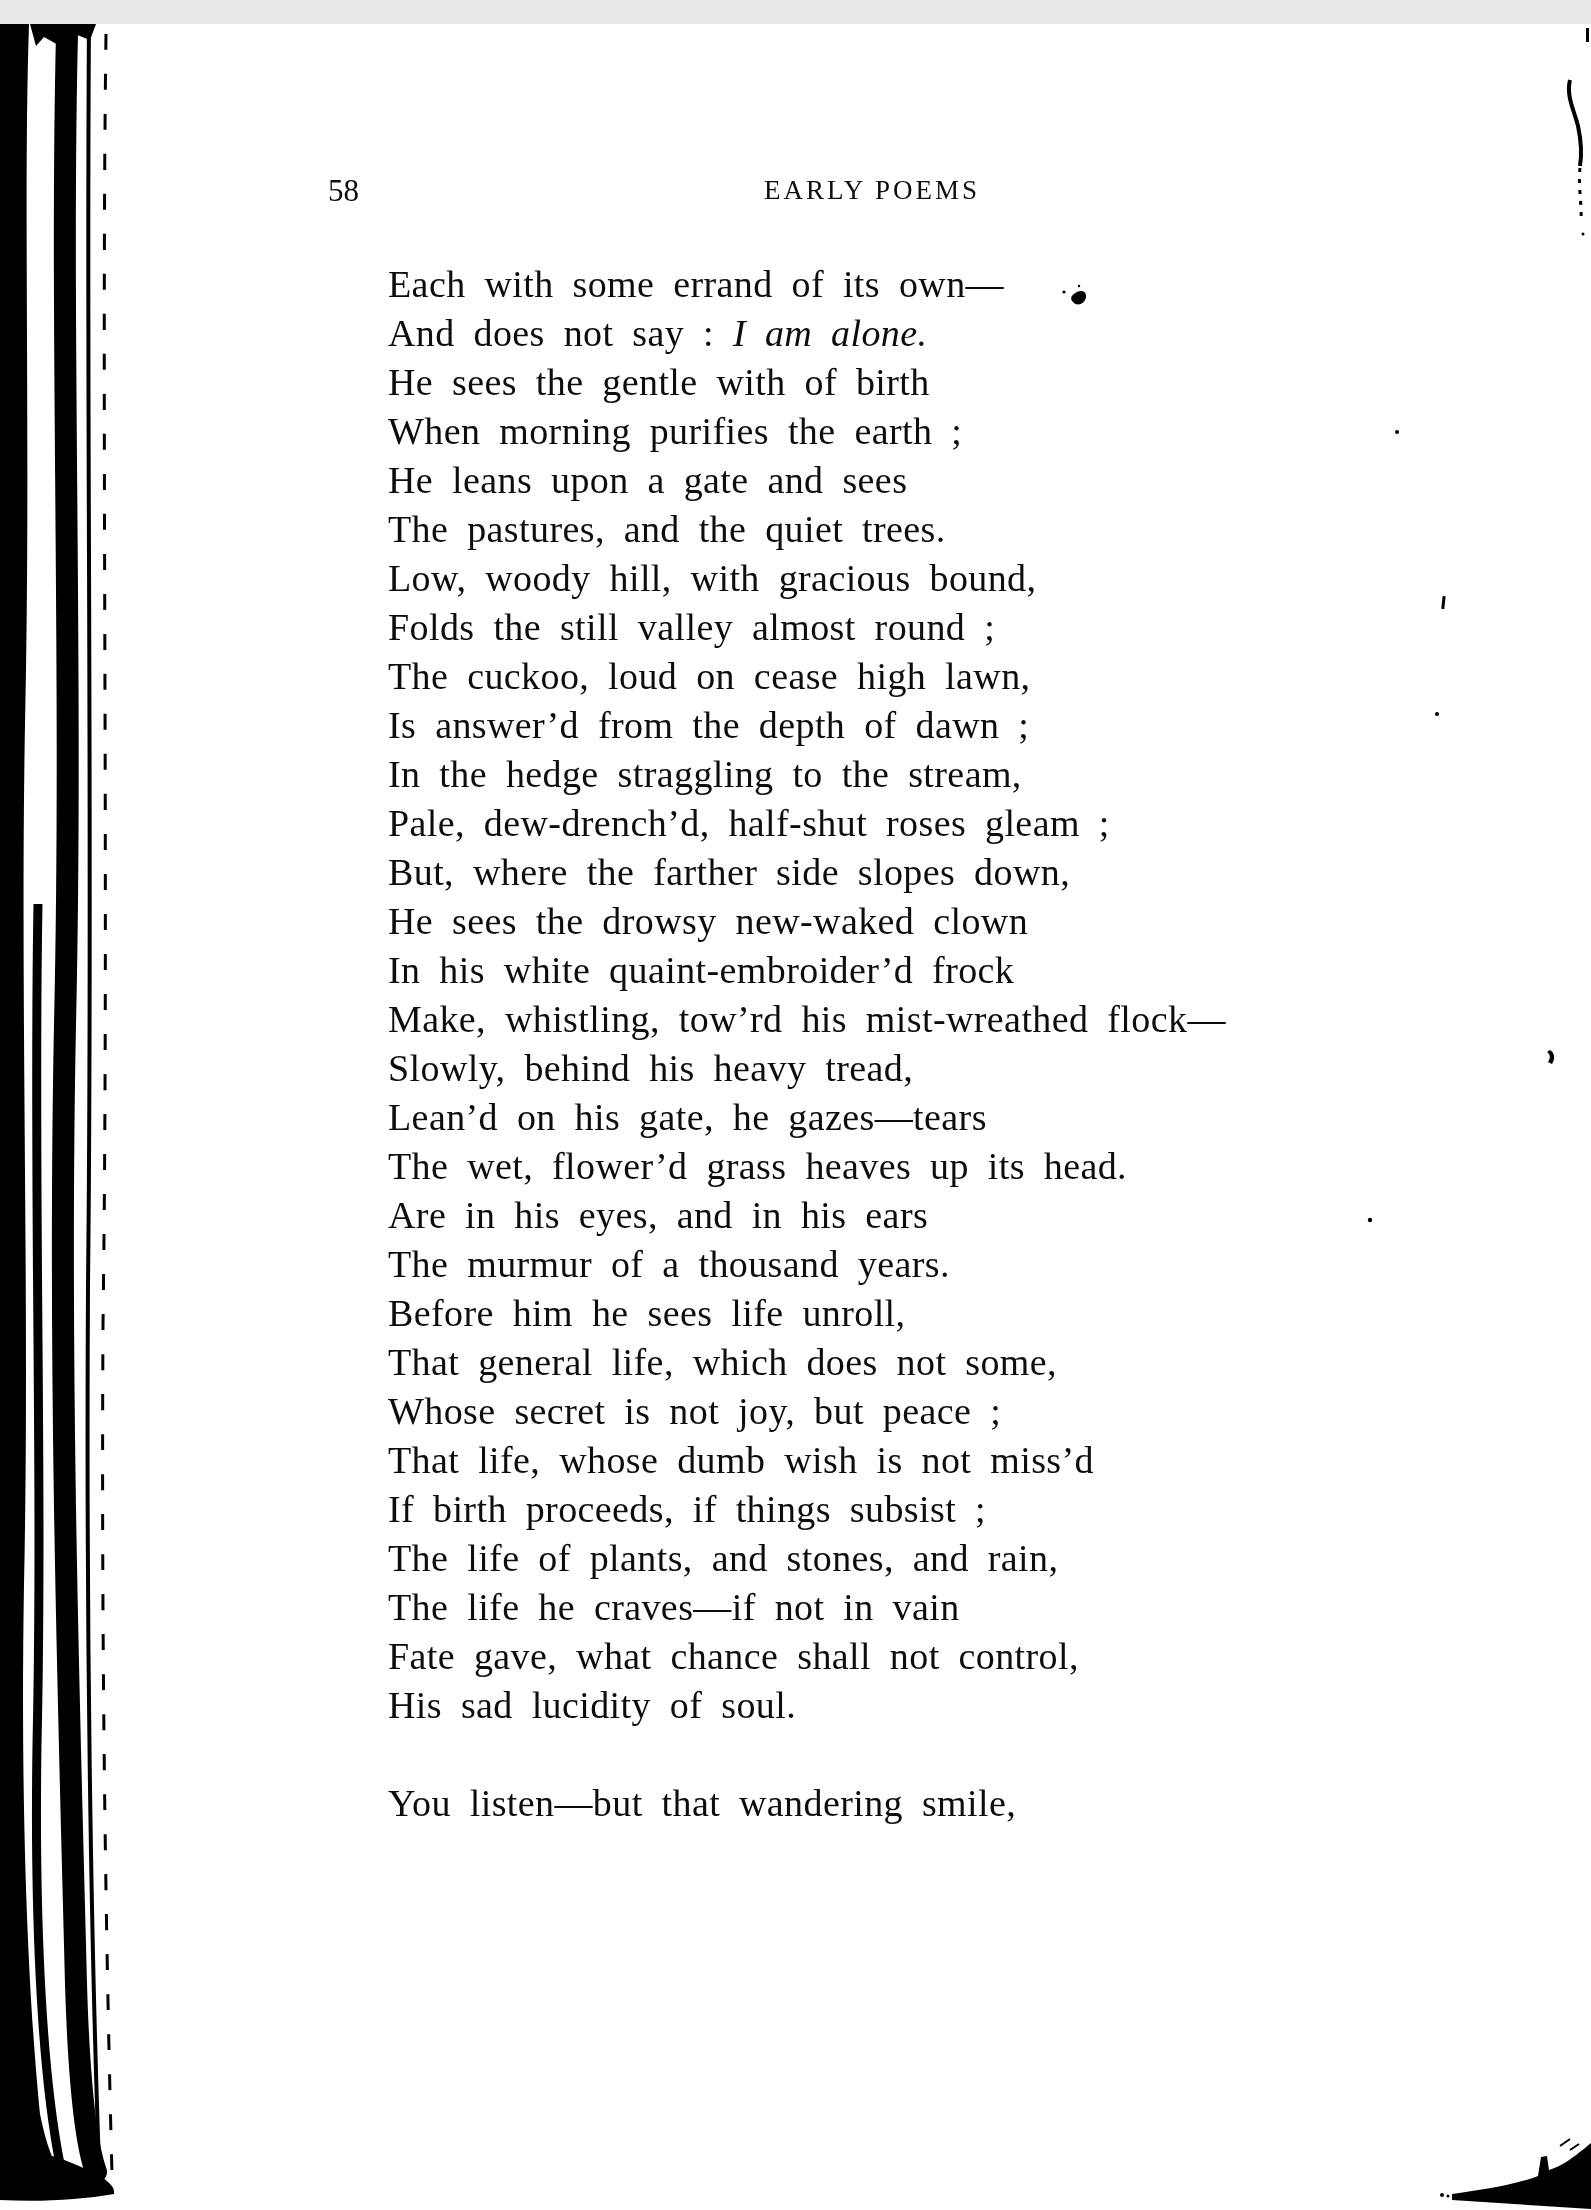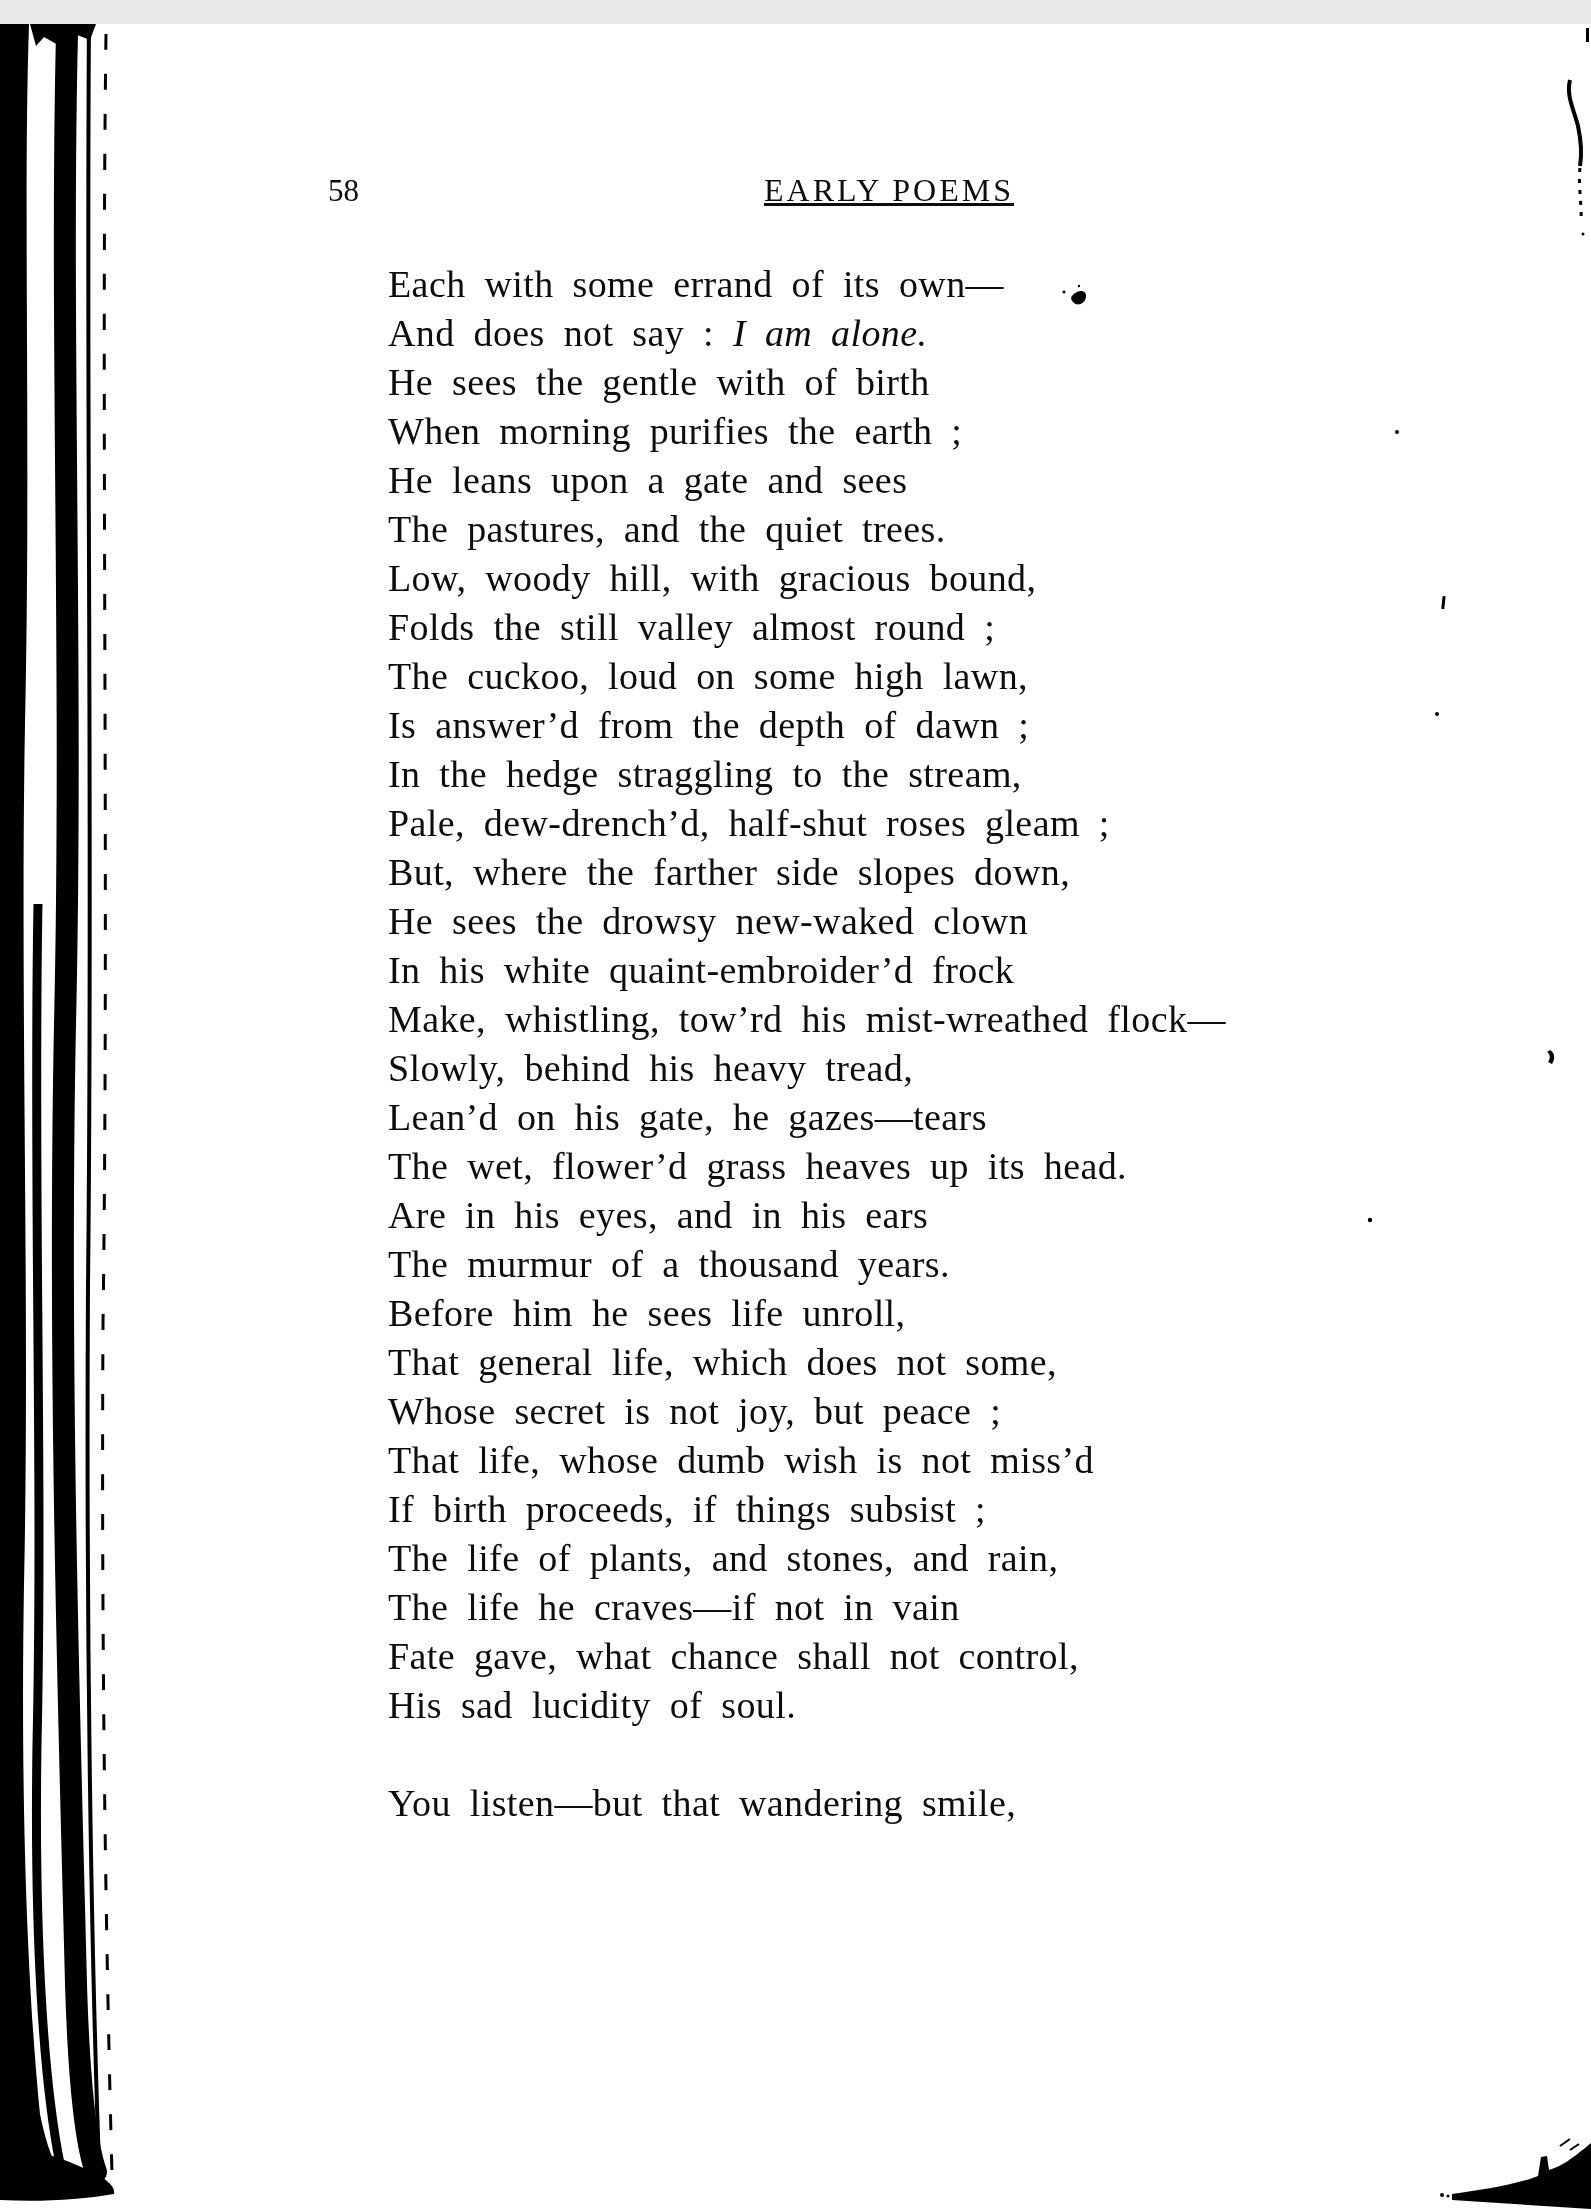--- a/index.html
+++ b/index.html
@@ -12,21 +12,21 @@
     overflow:hidden;
     margin-top:24px;
   }
   .artifact{position:absolute;pointer-events:none;}
   .page-number{
     position:absolute;left:328px;top:150px;
     font-size:31px;line-height:34px;
   }
   .running-header{
     position:absolute;left:764px;top:149px;
-    font-size:32px;line-height:34px;letter-spacing:3px;white-space:nowrap;text-decoration:underline;
+    font-size:27px;line-height:34px;letter-spacing:3px;white-space:nowrap;
   }
   .poem{
     position:absolute;left:388px;top:236px;
     font-size:38px;line-height:49px;
     letter-spacing:0.4px;word-spacing:9px;
     white-space:nowrap;
   }
   .poem-line{height:49px;}
   .stanza-gap{height:49px;}
   .italic{font-style:italic;}
@@ -53,21 +53,21 @@
   <div class="poem">
     <div>
         <div class="poem-line"><span>Each with some errand of its own—</span></div>
         <div class="poem-line"><span>And does not say : </span><span class="italic">I am alone.</span></div>
         <div class="poem-line"><span>He sees the gentle with of birth</span></div>
         <div class="poem-line"><span>When morning purifies the earth ;</span></div>
         <div class="poem-line"><span>He leans upon a gate and sees</span></div>
         <div class="poem-line"><span>The pastures, and the quiet trees.</span></div>
         <div class="poem-line"><span>Low, woody hill, with gracious bound,</span></div>
         <div class="poem-line"><span>Folds the still valley almost round ;</span></div>
-        <div class="poem-line"><span>The cuckoo, loud on some high lawn,</span></div>
+        <div class="poem-line"><span>The cuckoo, loud on cease high lawn,</span></div>
         <div class="poem-line"><span>Is answer’d from the depth of dawn ;</span></div>
         <div class="poem-line"><span>In the hedge straggling to the stream,</span></div>
         <div class="poem-line"><span>Pale, dew-drench’d, half-shut roses gleam ;</span></div>
         <div class="poem-line"><span>But, where the farther side slopes down,</span></div>
         <div class="poem-line"><span>He sees the drowsy new-waked clown</span></div>
         <div class="poem-line"><span>In his white quaint-embroider’d frock</span></div>
         <div class="poem-line"><span>Make, whistling, tow’rd his mist-wreathed flock—</span></div>
         <div class="poem-line"><span>Slowly, behind his heavy tread,</span></div>
         <div class="poem-line"><span>Lean’d on his gate, he gazes—tears</span></div>
         <div class="poem-line"><span>The wet, flower’d grass heaves up its head.</span></div>

